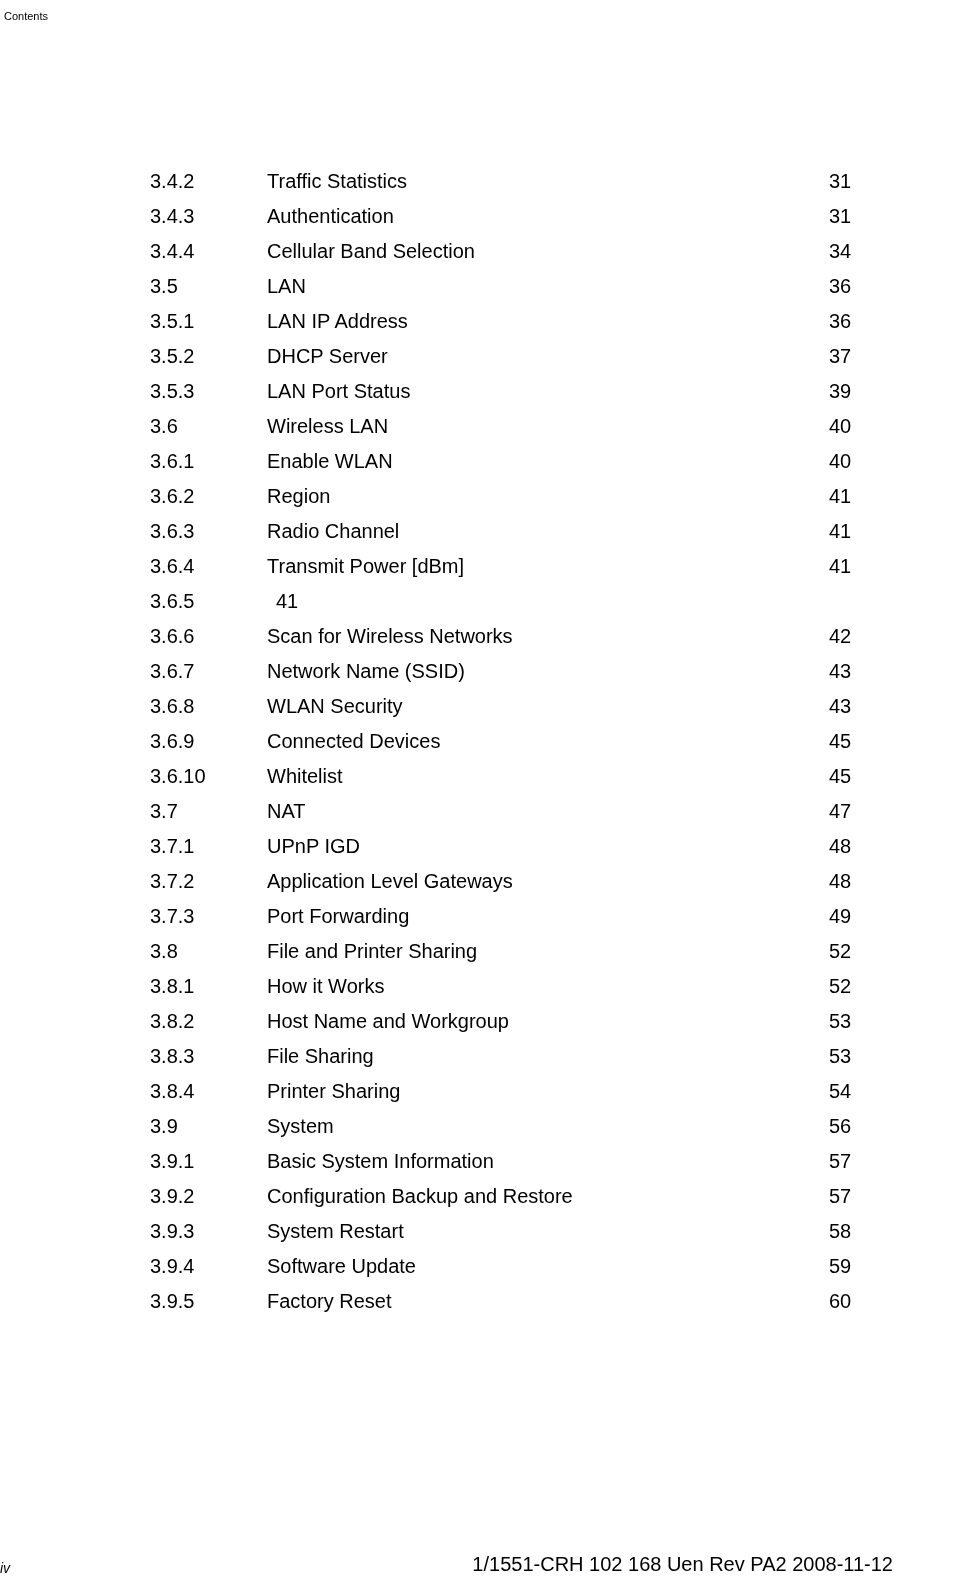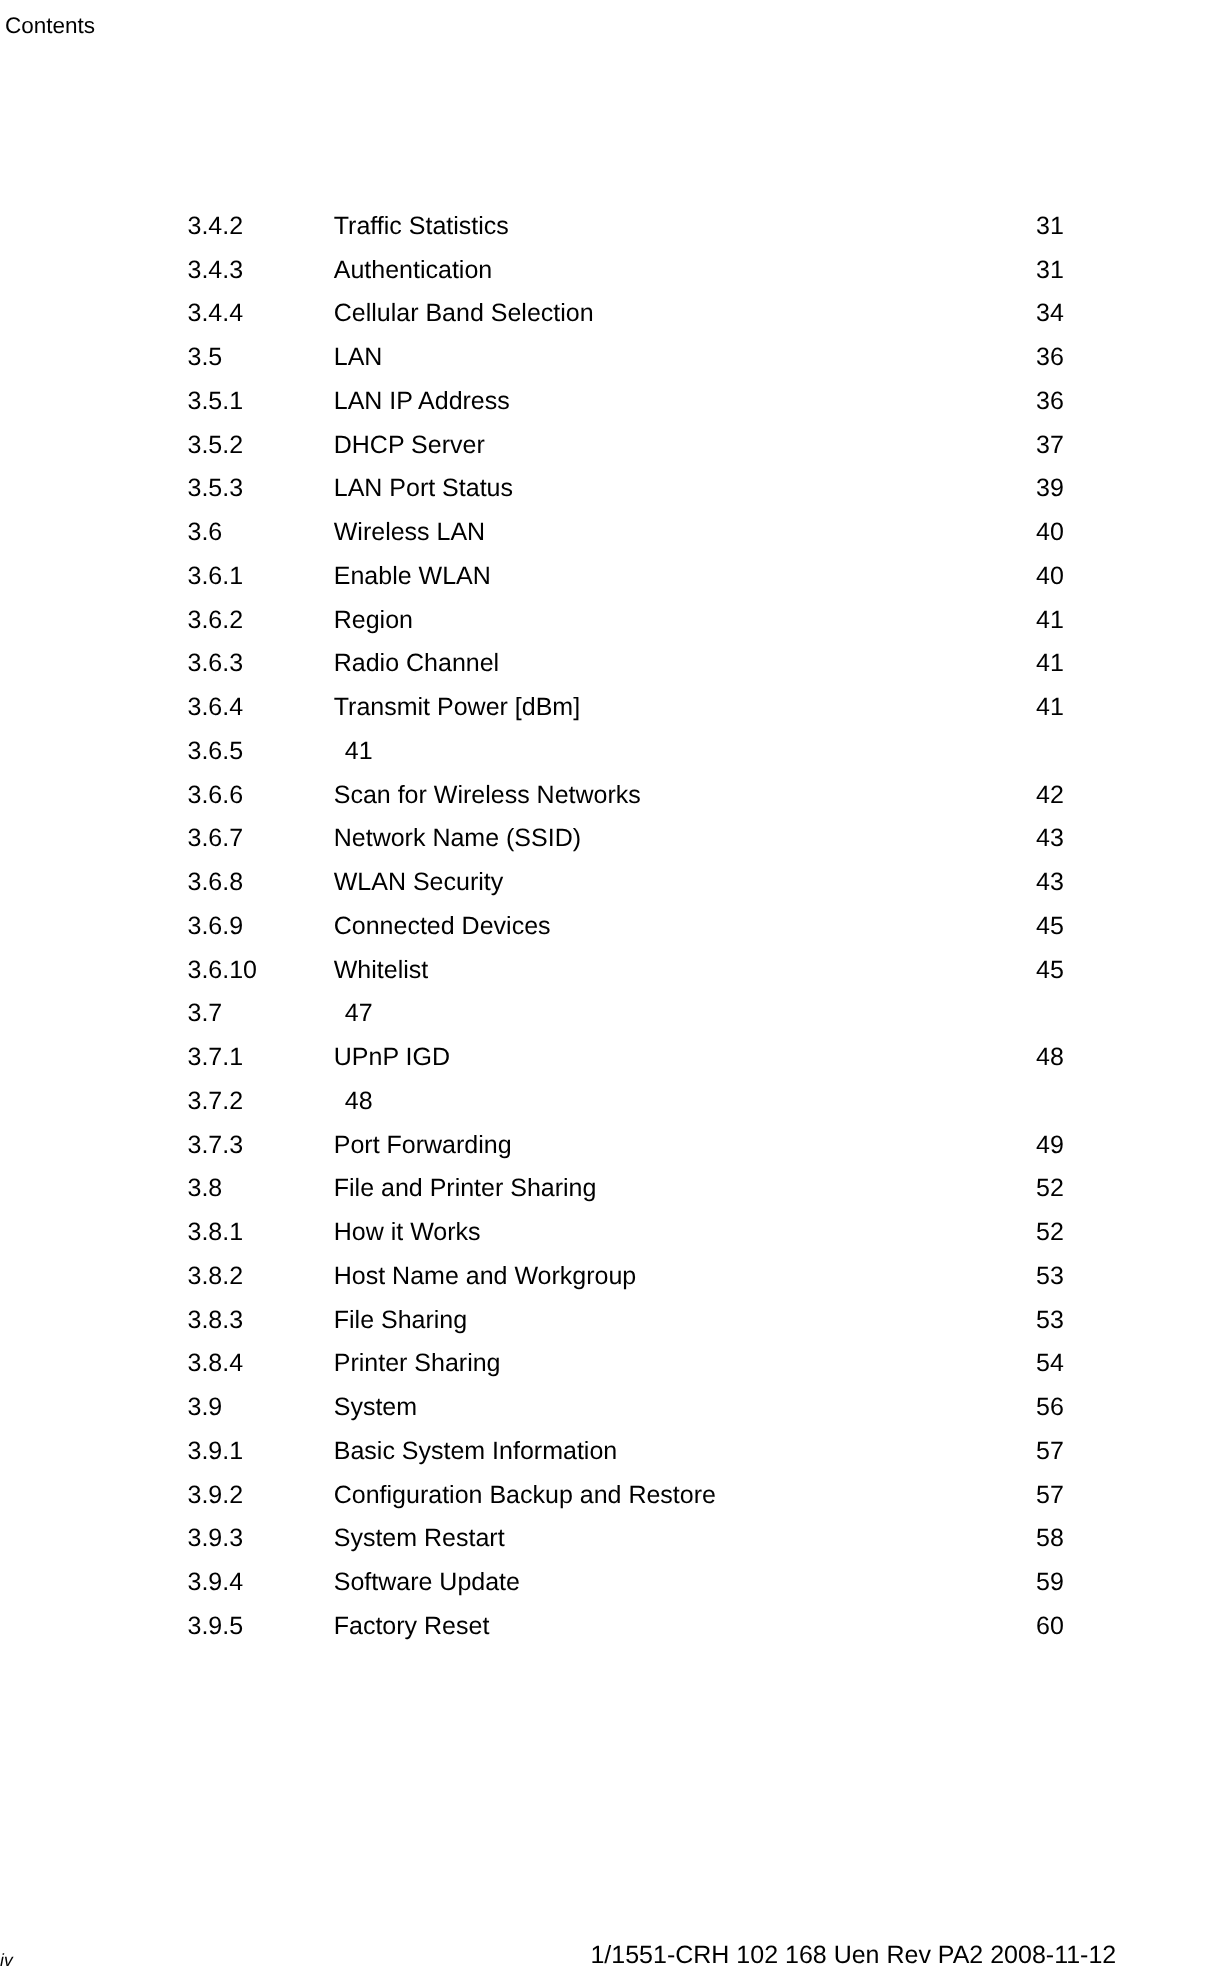--- a/index.html
+++ b/index.html
@@ -8,21 +8,21 @@
       height: 1586px;
       background: #fff;
       font-family: Arial, Helvetica, sans-serif;
       position: relative;
       color: #000;
     }
     .header-label {
       position: absolute;
       top: 10px;
       left: 4px;
-      font-size: 18px;
+      font-size: 11px;
     }
     .toc-container {
       position: absolute;
       top: 164px;
       left: 150px;
       width: 710px;
     }
     .toc-row {
       display: flex;
       font-size: 20px;
@@ -146,29 +146,31 @@
       <span class="toc-title">Connected Devices</span>
       <span class="toc-page">45</span>
     </div>
     <div class="toc-row">
       <span class="toc-num">3.6.10</span>
       <span class="toc-title">Whitelist</span>
       <span class="toc-page">45</span>
     </div>
     <div class="toc-row">
       <span class="toc-num">3.7</span>
+      <span class="toc-title">NAT</span>
       <span class="toc-page">47</span>
     </div>
     <div class="toc-row">
       <span class="toc-num">3.7.1</span>
       <span class="toc-title">UPnP IGD</span>
       <span class="toc-page">48</span>
     </div>
     <div class="toc-row">
       <span class="toc-num">3.7.2</span>
+      <span class="toc-title">Application Level Gateways</span>
       <span class="toc-page">48</span>
     </div>
     <div class="toc-row">
       <span class="toc-num">3.7.3</span>
       <span class="toc-title">Port Forwarding</span>
       <span class="toc-page">49</span>
     </div>
     <div class="toc-row">
       <span class="toc-num">3.8</span>
       <span class="toc-title">File and Printer Sharing</span>

